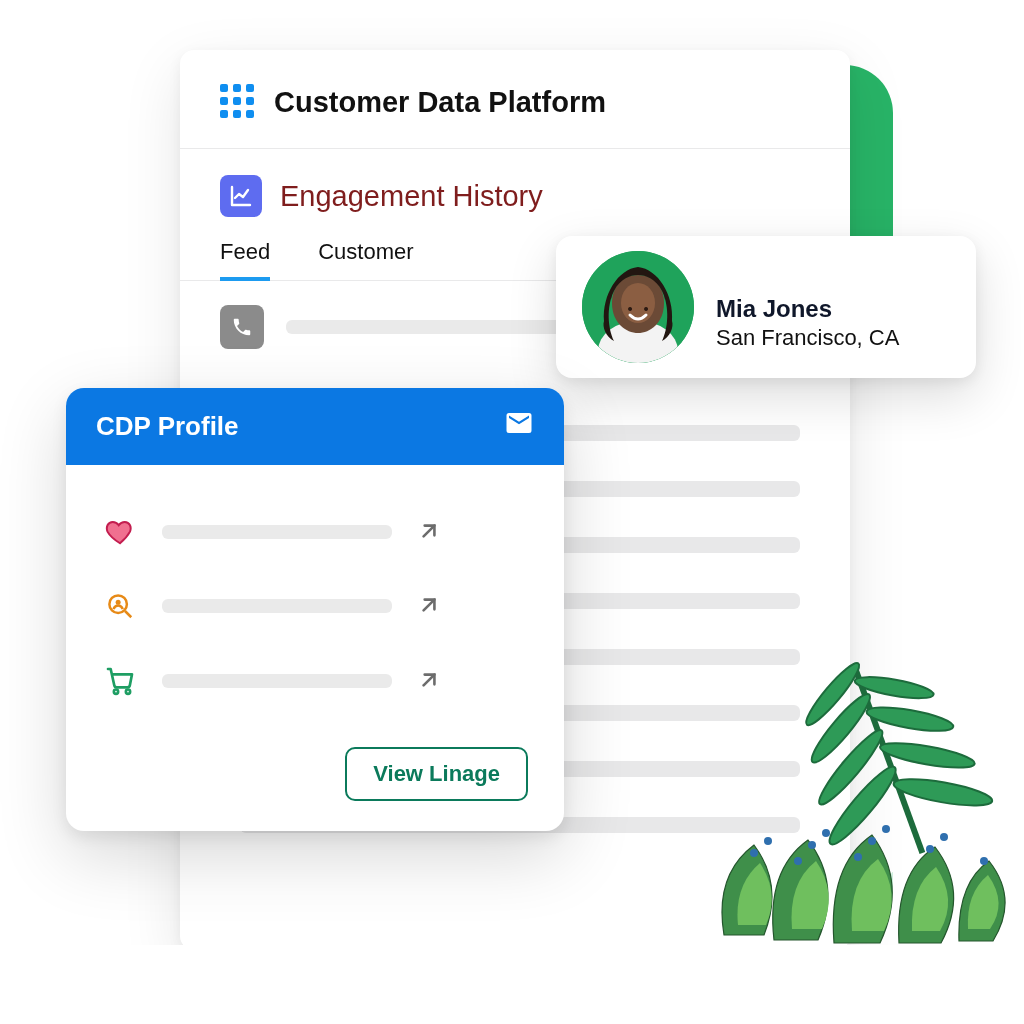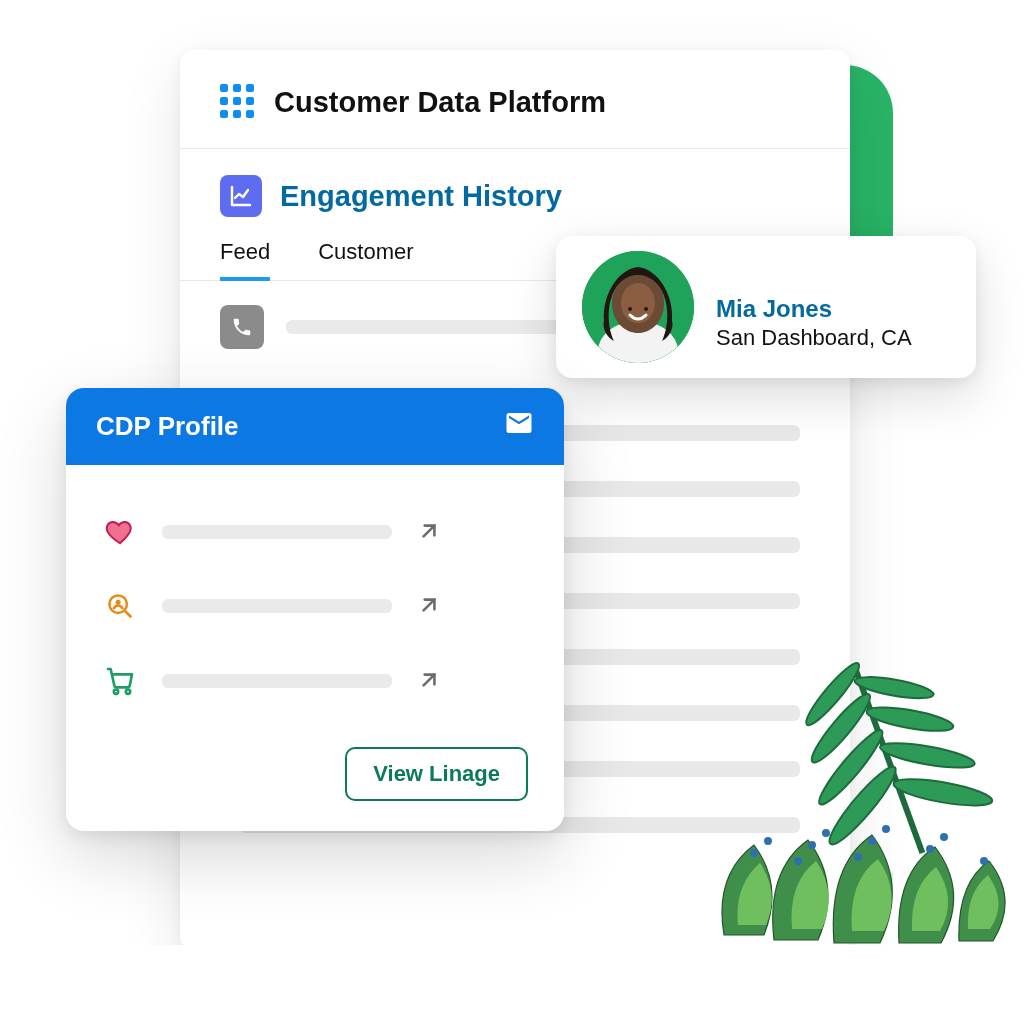--- a/index.html
+++ b/index.html
@@ -50,21 +50,21 @@
   .main-title { font-size: 29px; font-weight: 700; color:#111; }
 
   .section-row {
     display:flex; align-items:center; gap:18px;
     padding: 26px 40px 8px 40px;
   }
   .chart-badge {
     width:42px; height:42px; border-radius:8px;
     background:#5e6cf0; display:flex; align-items:center; justify-content:center;
   }
-  .section-title { font-size: 29px; font-weight:700; color:#0369a1; }
+  .section-title { font-size: 29px; font-weight:400; color:#7f1d1d; }
 
   .tabs {
     display:flex; gap:48px;
     padding: 14px 40px 0 40px;
     font-size: 22px; color:#555; position:relative;
     border-bottom: 1px solid #e9e9ea;
   }
   .tab { padding-bottom: 12px; cursor:pointer; color:#111; font-weight:500;}
   .tab.active { color:#111; border-bottom: 4px solid #1d9bf0; margin-bottom:-1px; }
 
@@ -91,21 +91,21 @@
     z-index: 5;
     display:flex; align-items:center; gap:22px;
     padding: 14px 26px;
   }
   .avatar {
     width:112px; height:112px; border-radius:50%; overflow:hidden; flex:0 0 auto;
     background:#1fa35b;
     position:relative;
   }
   .avatar svg { width:100%; height:100%; display:block; }
-  .contact-name { font-size: 24px; font-weight:700; color:#0369a1; margin-bottom:2px;margin-top:32px;}
+  .contact-name { font-size: 24px; font-weight:700; color:#0f172a; margin-bottom:2px;margin-top:32px;}
   .contact-loc  { font-size: 22px; color:#111; }
 
   
   .cdp-card {
     position:absolute;
     left: 66px; top: 388px;
     width: 498px;
     background:#fff;
     border-radius: 18px;
     box-shadow: 0 24px 70px rgba(0,0,0,.16), 0 6px 16px rgba(0,0,0,.08);
@@ -211,21 +211,21 @@
         <path d="M56 24 C40 24 30 36 30 52 C30 72 44 82 56 82 C68 82 82 72 82 52 C82 36 72 24 56 24 Z" fill="#6b4a36"></path>
         <ellipse cx="56" cy="52" rx="17" ry="20" fill="#8b5e42"></ellipse>
         <path d="M30 50 C26 34 40 20 56 20 C72 20 86 34 82 50 C84 40 76 20 56 18 C36 20 28 40 30 50Z" fill="#2b1a12"></path>
         <path d="M22 70 C20 44 36 18 56 16 C76 18 92 44 90 70 C92 76 88 86 80 90 C86 78 88 56 80 40 C74 28 64 24 56 24 C48 24 38 28 32 40 C24 56 26 78 32 90 C24 86 20 76 22 70 Z" fill="#221611"></path>
         <path d="M48 56 a2 2 0 1 0 0.1 0 M64 56 a2 2 0 1 0 0.1 0" fill="#2b1a12"></path>
         <path d="M48 64 Q56 72 64 64" stroke="#fff" stroke-width="3" fill="none" stroke-linecap="round"></path>
       </svg>
     </div>
     <div>
       <div class="contact-name">Mia Jones</div>
-      <div class="contact-loc">San Dashboard, CA</div>
+      <div class="contact-loc">San Francisco, CA</div>
     </div>
   </div>
 
   <div class="cdp-card">
     <div class="cdp-header">
       <span>CDP Profile</span>
       <span>
         <svg width="30" height="30" viewBox="0 0 24 24" fill="#fff">
             <path d="M20 4H4a2 2 0 0 0-2 2v12a2 2 0 0 0 2 2h16a2 2 0 0 0 2-2V6a2 2 0 0 0-2-2zm0 4-8 5-8-5V6l8 5 8-5v2z"></path>
           </svg>

